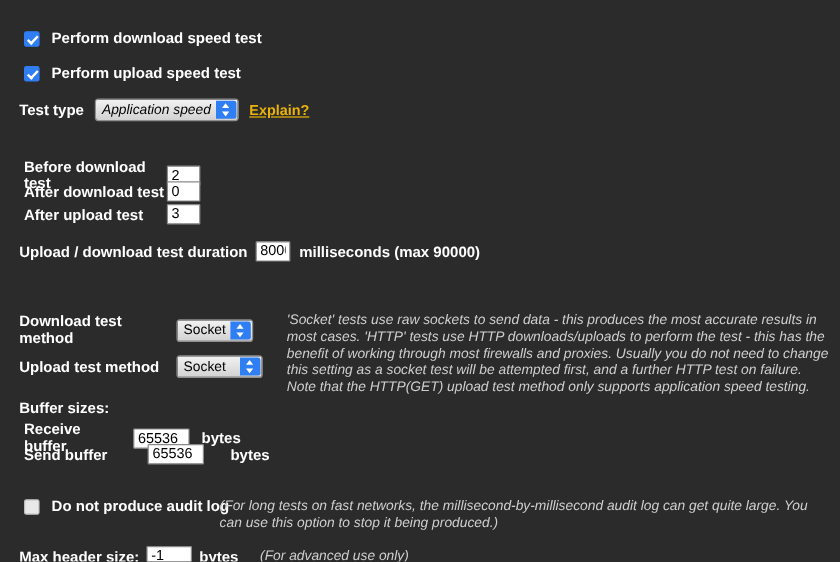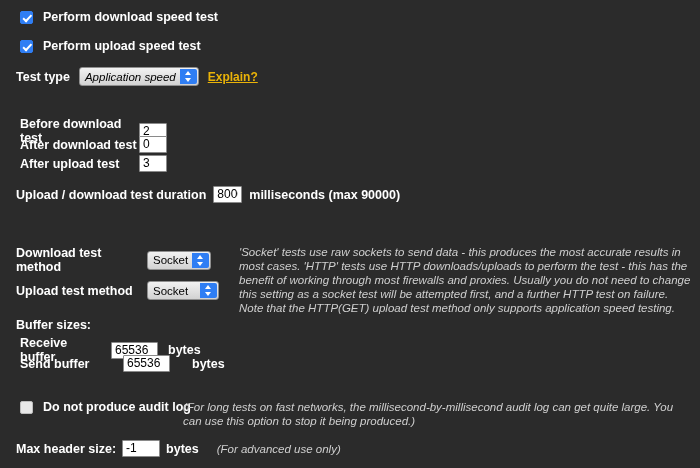--- a/index.html
+++ b/index.html
@@ -140,21 +140,21 @@
   }
 
   .note {
     color: #cfcfcf;
     font-style: italic;
     font-size: 11.5px;
     line-height: 14px;
   }
 
   
-  .abs { position: absolute; }
+  .abs { position: absolute; margin-top: 15px; }
 </style>
 </head>
 <body>
 
 <div class="page">
 
   <div class="abs row" style="left:20px; top:10px; gap:10px;">
     <span class="cb"></span>
     <span class="bold">Perform download speed test</span>
   </div>

